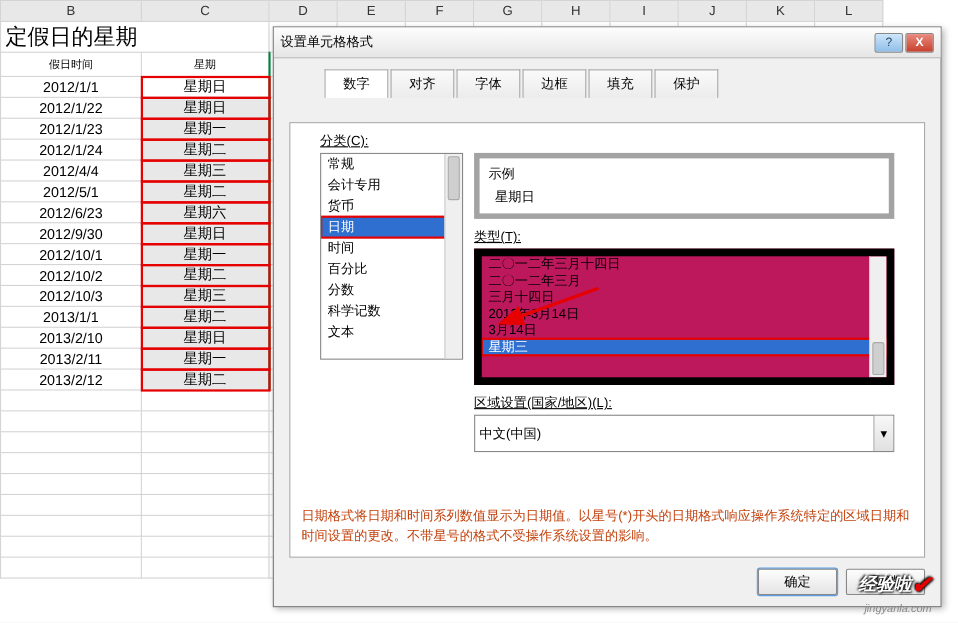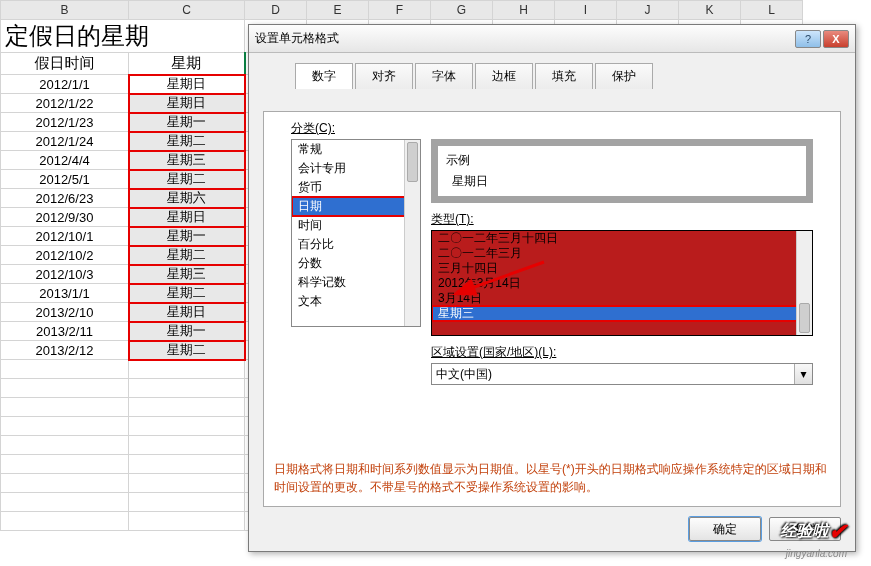--- a/index.html
+++ b/index.html
@@ -5,22 +5,22 @@
 * { box-sizing: border-box; margin: 0; padding: 0; }
 body { font-family: "Microsoft YaHei", SimSun, sans-serif; font-size: 12px; background: #fff; position: relative; width: 871px; height: 566px; overflow: hidden; }
 
 
 .sheet { border-collapse: collapse; position: absolute; left: 0; top: 0; }
 .sheet td, .sheet th { border: 1px solid #d4d4d4; text-align: center; font-weight: normal; height: 19px; }
 .sheet .colhdr { background: #e8e8e8; color: #333; font-size: 12px; }
 .sheet .col-b { width: 128px; }
 .sheet .col-c { width: 116px; }
 .sheet .col-small { width: 62px; }
-.title-row td { font-size: 24px; height: 28px; text-align: left; padding-left: 4px; }
-.hdr-row td { font-size: 15px; height: 22px; }
+.title-row td { font-size: 20px; height: 28px; text-align: left; padding-left: 4px; }
+.hdr-row td { font-size: 10px; height: 22px; }
 .data-row td { font-size: 13px; }
 .sel-range { background: #e8e8e8; }
 .red-box { outline: 2px solid #e60000; outline-offset: -1px; }
 .green-edge { border-right: 2px solid #0b8043 !important; }
 
 
 .dialog { position: absolute; left: 248px; top: 24px; width: 608px; height: 528px; background: #f0f0f0; border: 1px solid #7a7a7a; box-shadow: 2px 2px 6px rgba(0,0,0,0.3); }
 .titlebar { height: 28px; background: linear-gradient(#fdfdfd,#e6e6e6); border-bottom: 1px solid #bbb; display: flex; align-items: center; padding: 0 6px; font-size: 12px; }
 .titlebar-title { flex: 1; }
 .win-btns { display: flex; gap: 2px; }
@@ -37,33 +37,33 @@
 .cat-row { display: flex; gap: 10px; }
 .listbox { border: 1px solid #888; background: #fff; width: 130px; height: 188px; overflow: hidden; position: relative; }
 .listbox .sb { position: absolute; right: 0; top: 0; bottom: 0; width: 16px; background: #efefef; border-left: 1px solid #ccc; }
 .listbox .sb .thumb { position: absolute; left: 2px; right: 2px; top: 2px; height: 40px; background: #cfcfcf; border: 1px solid #aaa; border-radius: 2px; }
 .listbox ul { list-style: none; }
 .listbox li { padding: 1px 6px; font-size: 12px; cursor: pointer; }
 .listbox li.sel { background: #2f6fd0; color: #fff; }
 .red-thin { outline: 2px solid #e60000; outline-offset: -1px; }
 
 .right-col { flex: 1; }
-.sample-box { border: 7px solid #a3a3a3; background: #fff; padding: 6px 8px; margin-bottom: 8px; }
+.sample-box { border: 5px solid #a3a3a3; background: #fff; padding: 6px 8px; margin-bottom: 8px; }
 .sample-lbl { font-size: 12px; margin-bottom: 4px; }
 .sample-val { font-size: 12px; padding-left: 6px; }
 
-.type-box { border: 1px solid #000000; background: #b91c1c; height: 106px; position: relative; overflow: hidden; }
+.type-box { border: 7px solid #000000; background: #be185d; height: 124px; position: relative; overflow: hidden; }
 .type-box ul { list-style: none; }
 .type-box li { padding: 0 6px; font-size: 12px; line-height: 15px; cursor: pointer; }
 .type-box li.sel { background: #2f6fd0; color: #fff; }
 .type-box .sb { position: absolute; right: 0; top: 0; bottom: 0; width: 16px; background: #efefef; border-left: 1px solid #ccc; }
 .type-box .sb .thumb { position: absolute; left: 2px; right: 2px; bottom: 2px; height: 30px; background: #cfcfcf; border: 1px solid #aaa; border-radius: 2px; }
 
 .locale-row { margin-top: 8px; }
-.combo { width: 100%; height: 22px; border: 1px solid #888; background: #fff; display: flex; align-items: center; padding: 0 4px; position: relative; }
+.combo { width: 100%; height: 34px; border: 1px solid #888; background: #fff; display: flex; align-items: center; padding: 0 4px; position: relative; }
 .combo .dd { position: absolute; right: 0; top: 0; bottom: 0; width: 18px; border-left: 1px solid #aaa; background: linear-gradient(#f8f8f8,#e0e0e0); display: flex; align-items: center; justify-content: center; }
 
 .desc { position: absolute; left: 10px; right: 10px; bottom: 10px; font-size: 12px; color: #c2410c; line-height: 1.5; }
 
 .dlg-btns { position: absolute; right: 14px; bottom: 10px; display: flex; gap: 8px; padding-left: 20px; }
 .btn { width: 72px; height: 24px; border: 1px solid #888; background: linear-gradient(#fdfdfd,#e4e4e4); font-size: 12px; display: flex; align-items: center; justify-content: center; cursor: pointer; border-radius: 2px; }
 .btn.primary { box-shadow: 0 0 0 1px #5a9de0; }
 
 
 .arrow { position: absolute; pointer-events: none; }

